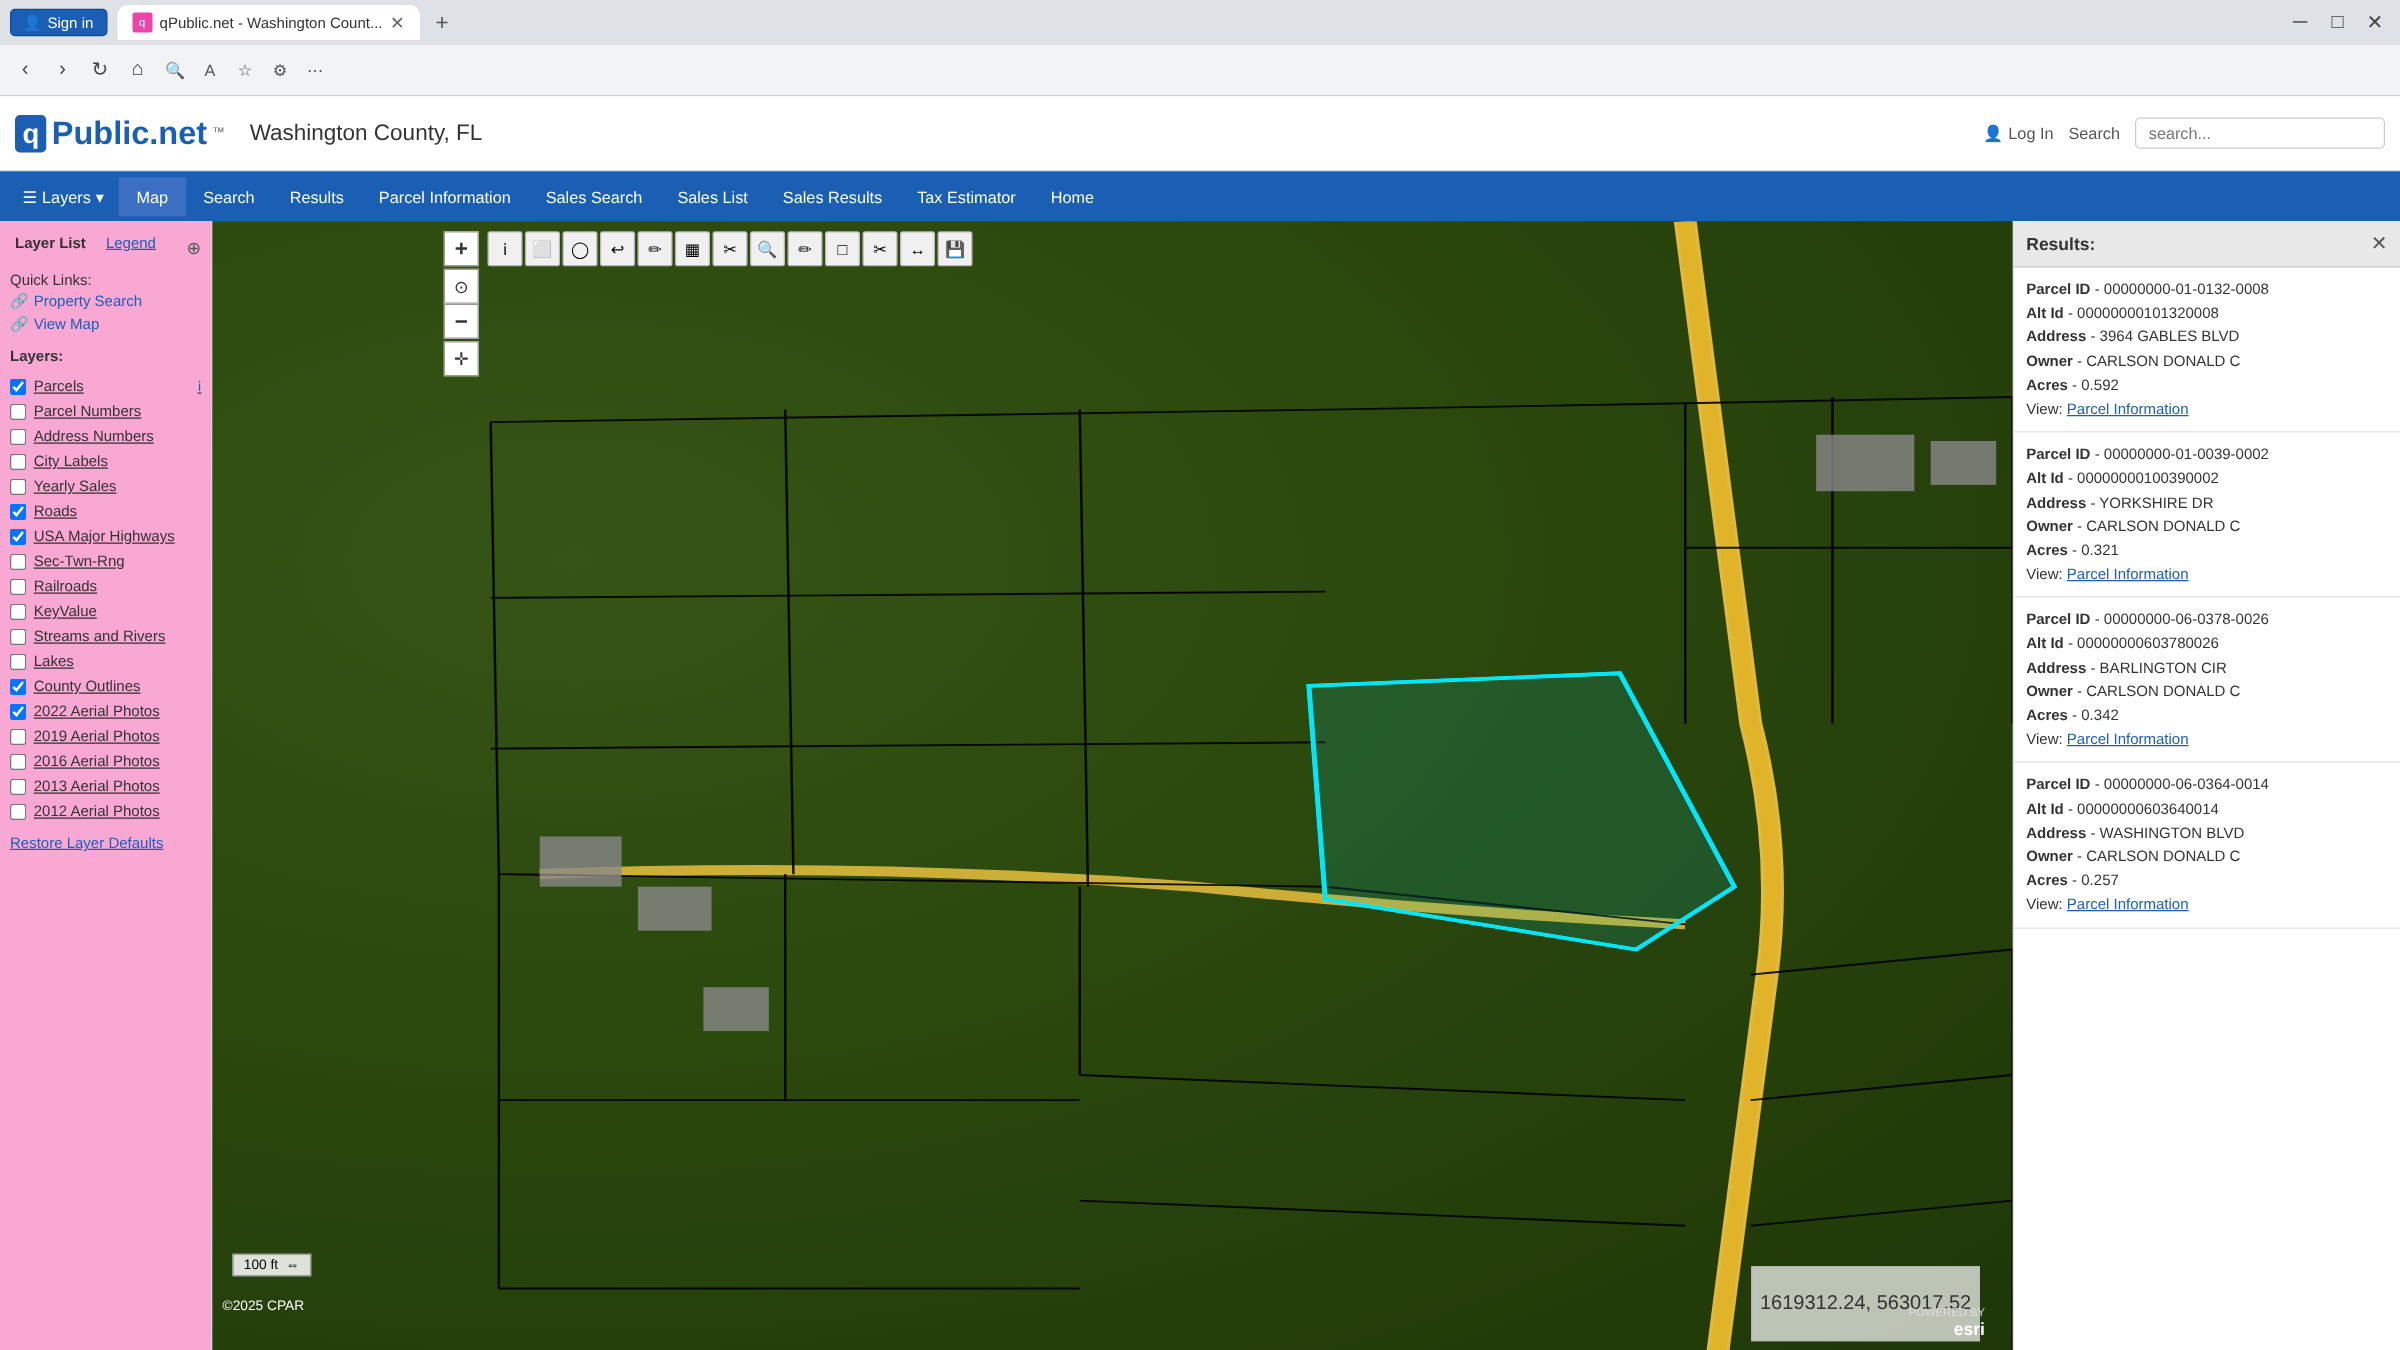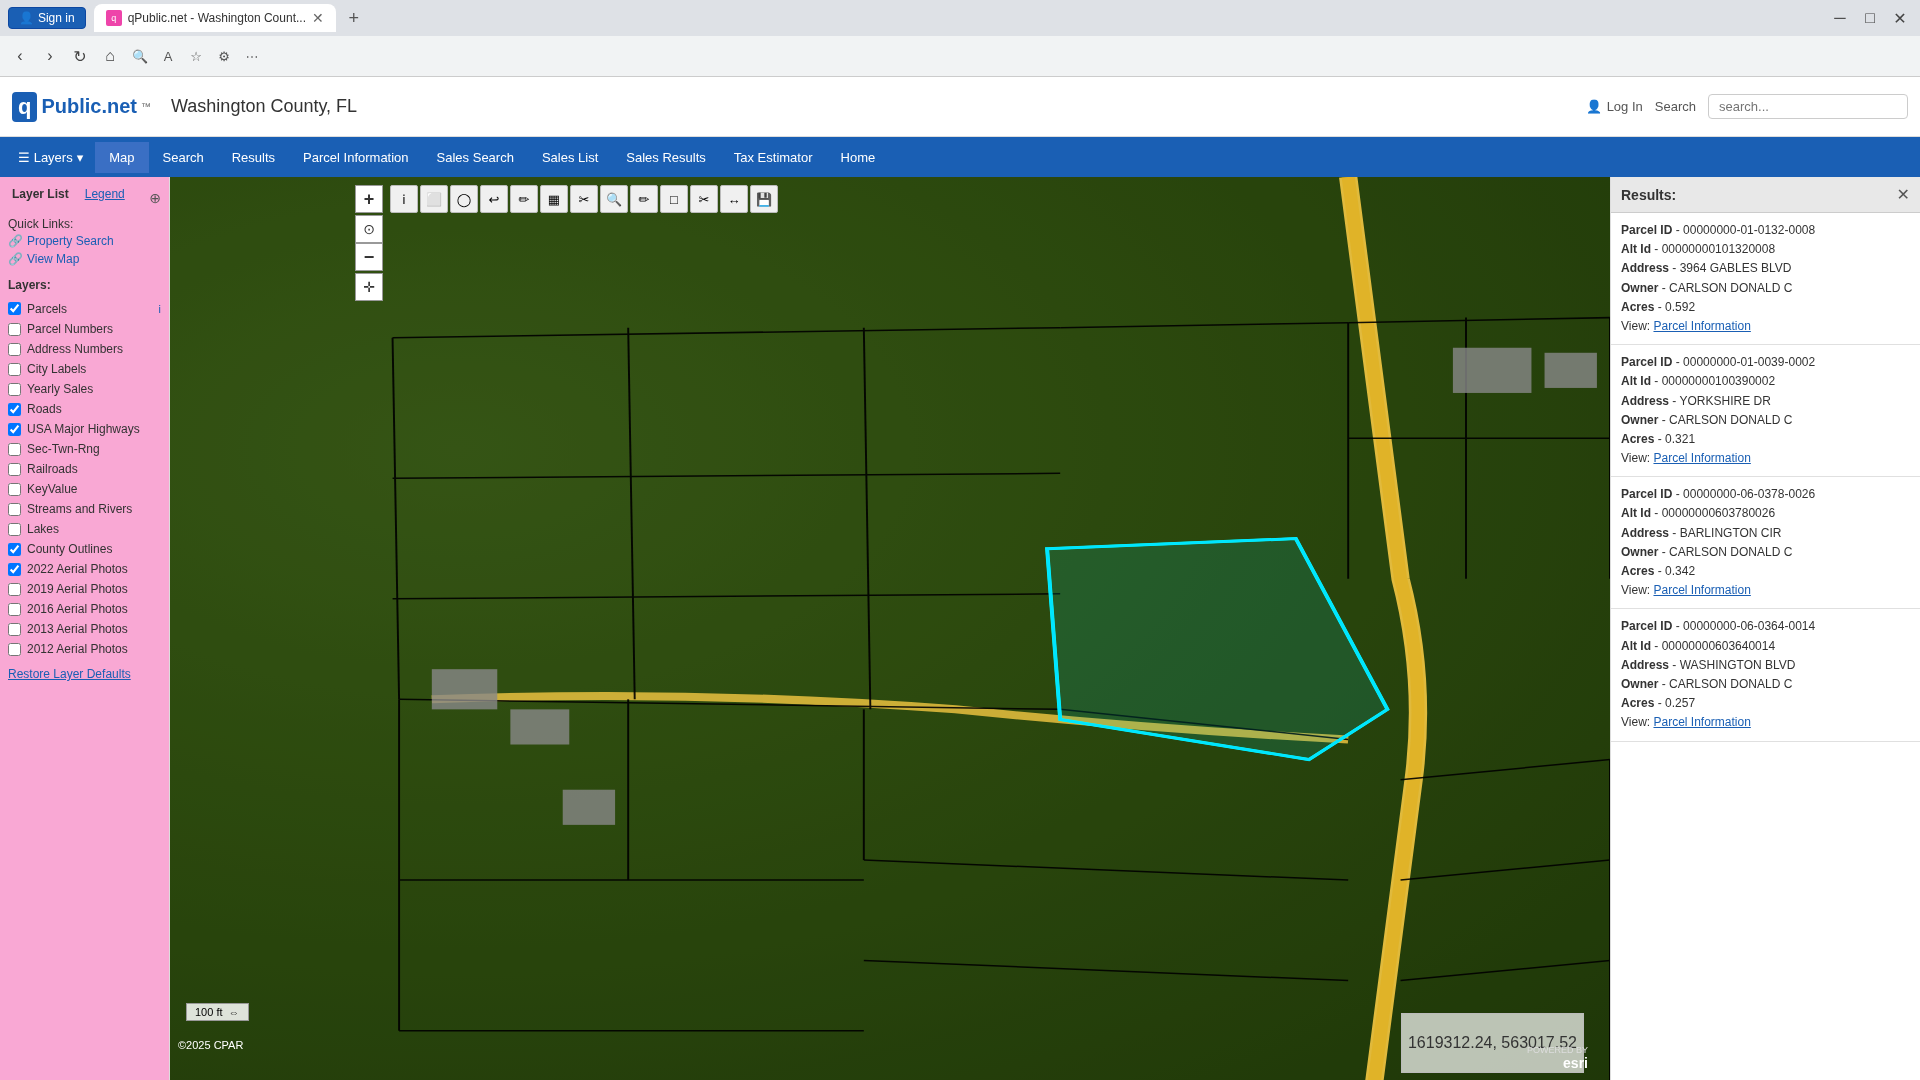--- a/index.html
+++ b/index.html
@@ -15,21 +15,21 @@
     .browser-controls { display: flex; align-items: center; height: 40px; padding: 0 8px; gap: 6px; background: #f1f3f4; }
     .browser-nav-btn { width: 24px; height: 24px; border: none; background: none; cursor: pointer; color: #444; font-size: 16px; display: flex; align-items: center; justify-content: center; }
     .browser-address-bar { flex: 1; height: 30px; border: 1px solid #ccc; border-radius: 15px; padding: 0 14px; font-size: 12px; background: #fff; color: #333; }
     .browser-action-btns { display: flex; gap: 4px; }
     .browser-action-btn { width: 24px; height: 24px; border: none; background: none; cursor: pointer; color: #555; font-size: 13px; display: flex; align-items: center; justify-content: center; }
 
     
     .app-header { background: #fff; border-bottom: 1px solid #ddd; display: flex; align-items: center; height: 60px; padding: 0 12px; gap: 12px; }
     .app-logo { display: flex; align-items: center; gap: 4px; }
     .logo-q { background: #1a5fb4; color: #fff; font-weight: bold; font-size: 22px; padding: 2px 6px; border-radius: 4px; }
-    .logo-text { font-size: 20px; font-weight: bold; color: #1a5fb4; }
+    .logo-text { font-size: 26px; font-weight: bold; color: #1a5fb4; }
     .logo-tm { font-size: 10px; color: #666; vertical-align: super; }
     .app-title { font-size: 18px; color: #333; font-weight: normal; margin-left: 8px; }
     .header-right { margin-left: auto; display: flex; align-items: center; gap: 12px; }
     .header-login { display: flex; align-items: center; gap: 4px; color: #555; font-size: 13px; cursor: pointer; }
     .header-search-btn { color: #555; font-size: 13px; cursor: pointer; }
     .header-search-input { border: 1px solid #ccc; border-radius: 4px; padding: 4px 10px; width: 200px; font-size: 13px; }
 
     
     .nav-bar { background: #1a5fb4; display: flex; align-items: center; height: 40px; padding: 0 6px; }
     .nav-layers-btn { background: none; border: none; color: #fff; cursor: pointer; padding: 6px 12px; font-size: 13px; display: flex; align-items: center; gap: 4px; }
@@ -43,21 +43,21 @@
     
     .sidebar { width: 170px; background: #f9a8d4; border-right: 1px solid #ddd; overflow-y: auto; padding: 8px; flex-shrink: 0; }
     .sidebar-tabs { display: flex; gap: 8px; margin-bottom: 8px; }
     .sidebar-tab { font-size: 12px; color: #1a5fb4; cursor: pointer; text-decoration: underline; padding: 2px 4px; }
     .sidebar-tab.active { color: #333; text-decoration: none; font-weight: bold; }
     .legend-btn { background: none; border: none; color: #555; cursor: pointer; font-size: 14px; margin-left: auto; }
     .quick-links { margin-bottom: 10px; }
     .quick-links-title { font-size: 12px; font-weight: normal; color: #333; margin-bottom: 1px; }
     .quick-link { display: flex; align-items: center; gap: 4px; color: #1a5fb4; font-size: 12px; cursor: pointer; text-decoration: none; padding: 2px 0; }
     .layers-title { font-size: 12px; font-weight: bold; color: #333; margin-bottom: 6px; }
-    .layer-item { display: flex; align-items: center; gap: 6px; padding: 3px 0; font-size: 12px; color: #333; }
+    .layer-item { display: flex; align-items: flex-end; gap: 6px; padding: 3px 0; font-size: 12px; color: #333; text-decoration: underline; }
     .layer-item input[type=checkbox] { margin: 0; cursor: pointer; }
     .layer-item .info-icon { color: #1a5fb4; font-size: 11px; margin-left: auto; cursor: pointer; }
     .restore-link { color: #1a5fb4; font-size: 12px; cursor: pointer; text-decoration: underline; margin-top: 8px; display: block; }
 
     
     .map-area { flex: 1; position: relative; overflow: hidden; background: #2d5016; }
     .map-tool-btn { width: 28px; height: 28px; border: 1px solid #bbb; background: #f0f0f0; cursor: pointer; display: flex; align-items: center; justify-content: center; font-size: 13px; border-radius: 2px; }
     .zoom-btn { width: 28px; height: 28px; background: #fff; border: 1px solid #999; cursor: pointer; font-size: 18px; font-weight: bold; display: flex; align-items: center; justify-content: center; color: #333; }
     .compass-btn { width: 28px; height: 28px; background: #fff; border: 1px solid #999; cursor: pointer; font-size: 14px; display: flex; align-items: center; justify-content: center; color: #333; margin-top: 2px; }
     .locate-btn { width: 28px; height: 28px; background: #fff; border: 1px solid #999; cursor: pointer; font-size: 14px; display: flex; align-items: center; justify-content: center; color: #333; margin-top: 2px; }

